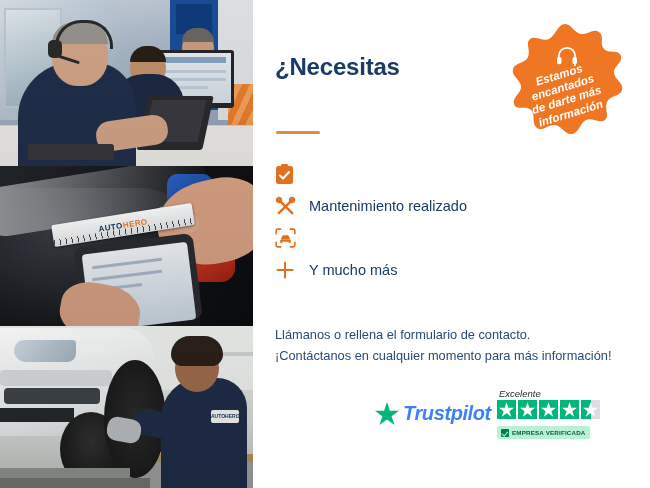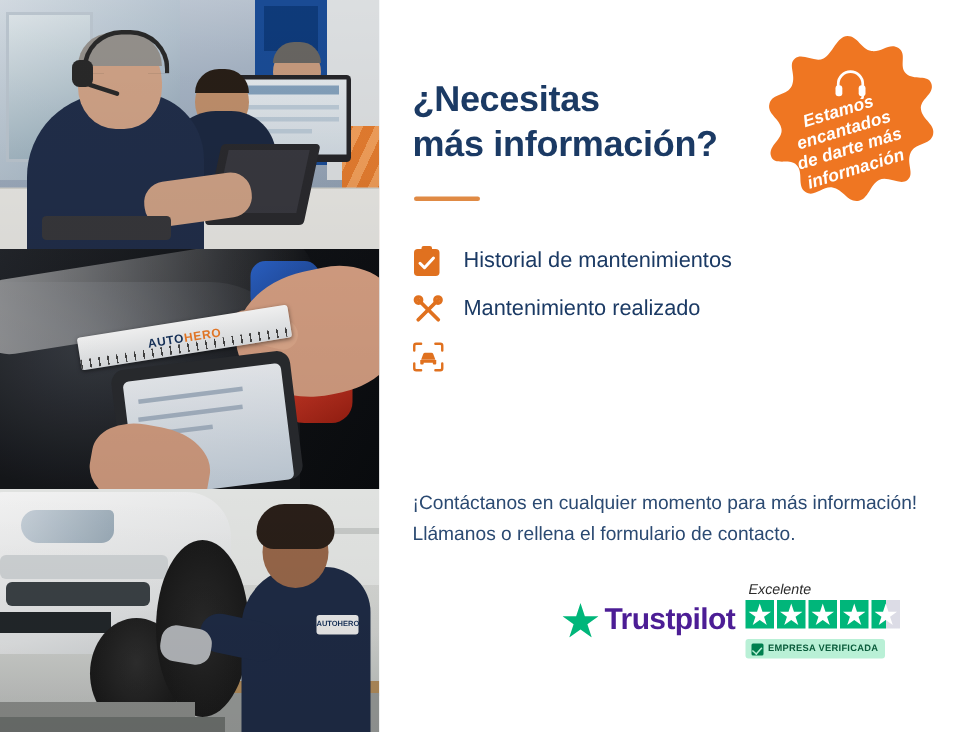--- a/index.html
+++ b/index.html
@@ -163,21 +163,21 @@
   .item .ico{width:34px;min-width:34px;display:flex;align-items:center;justify-content:flex-start;}
   .item .lbl{font-size:14.5px;color:#1b3a64;font-weight:400;}
 
   
   .contact{position:absolute;left:22px;top:325px;width:356px;
     font-size:12.8px;line-height:1.62;color:#2b4a72;}
 
   
   .tp{position:absolute;left:122px;top:390px;width:260px;height:56px;}
   .tp .logo{position:absolute;left:0;top:12px;display:flex;align-items:center;gap:4px;}
-  .tp .logo .name{font-size:20px;font-weight:700;color:#4c1d95;letter-spacing:-.4px;}
+  .tp .logo .name{font-size:20px;font-weight:700;color:#3b82f6;letter-spacing:-.4px;font-style:italic;}
   .tp .exc{position:absolute;left:124px;top:-2px;font-size:9.5px;color:#2b2b2b;font-style:italic;}
   .tp .stars{position:absolute;left:122px;top:10px;display:flex;gap:2px;}
   .tp .st{width:19px;height:19px;background:#00b67a;position:relative;}
   .tp .st.half{background:linear-gradient(90deg,#00b67a 50%,#dcdce6 50%);}
   .tp .st svg{position:absolute;left:2px;top:2px;}
   .tp .ver{position:absolute;left:122px;top:36px;height:13px;
     background:#b9f0d6;border-radius:2px;display:flex;align-items:center;gap:3px;padding:0 4px;}
   .tp .ver .chk{width:8px;height:8px;background:#007f4e;border-radius:1px;position:relative;}
   .tp .ver .chk:after{content:"";position:absolute;left:2px;top:1.5px;width:2.5px;height:4.5px;
     border:solid #b9f0d6;border-width:0 1.4px 1.4px 0;transform:rotate(42deg);}
@@ -268,21 +268,20 @@
       <div class="lift"></div>
       <div class="lift2"></div>
     </div>
 
   </div>
 
   <div class="content">
 
     <div class="heading">
       <div>¿Necesitas</div>
-      <div>más información?</div>
     </div>
     <div class="rule"></div>
 
     <div class="badge">
       <svg viewBox="0 0 132 134">
         <path fill="#ef7622" d="M66 2c7 0 9 9 16 10s12-6 18-2 0 12 5 17 15 0 17 7-8 10-7 17 10 10 8 17-12 5-15 12 3 14-2 18-13-3-19 0-7 13-14 14-10-8-17-9-12 7-18 3-1-13-6-18-15 1-17-6 8-11 7-18-10-10-8-17 12-5 15-12-3-14 2-18 13 3 19 0S59 2 66 2z"></path>
       </svg>
       <svg class="headset" viewBox="0 0 24 22">
         <path d="M3 14v-3a9 9 0 0 1 18 0v3" fill="none" stroke="#ffffff" stroke-width="2" stroke-linecap="round"></path>
         <rect x="1" y="12" width="5" height="8" rx="2.2" fill="#ffffff"></rect>
@@ -300,21 +299,20 @@
     <div class="list">
 
       <div class="item">
         <span class="ico">
           <svg width="19" height="21" viewBox="0 0 19 21">
             <rect x="1" y="2" width="17" height="18" rx="2.5" fill="#e0711f"></rect>
             <rect x="6" y="0" width="7" height="4" rx="1.4" fill="#e0711f"></rect>
             <path d="M5 11.5l3 3 6-6.5" fill="none" stroke="#ffffff" stroke-width="2" stroke-linecap="round" stroke-linejoin="round"></path>
           </svg>
         </span>
-        <span class="lbl">Historial de mantenimientos</span>
       </div>
 
       <div class="item">
         <span class="ico">
           <svg width="21" height="21" viewBox="0 0 22 22">
             <g stroke="#e0711f" stroke-width="2.6" stroke-linecap="round">
               <path d="M4 4l14 14"></path>
                 <path d="M18 4L4 18"></path>
             </g>
             <circle cx="4.2" cy="4.2" r="2.3" fill="none" stroke="#e0711f" stroke-width="2.2"></circle>
@@ -333,26 +331,37 @@
               <path d="M16 1.2h3.4a1.4 1.4 0 0 1 1.4 1.4V6"></path>
               <path d="M20.8 15v3.4a1.4 1.4 0 0 1-1.4 1.4H16"></path>
               <path d="M6 19.8H2.6a1.4 1.4 0 0 1-1.4-1.4V15"></path>
             </g>
             <path d="M5.4 12.6h11.2v2.4a.7.7 0 0 1-.7.7h-1a.7.7 0 0 1-.7-.7v-.5H7.8v.5a.7.7 0 0 1-.7.7h-1a.7.7 0 0 1-.7-.7z" fill="#e0711f"></path>
             <path d="M6 12.4l1.5-4a1.4 1.4 0 0 1 1.3-.9h4.4a1.4 1.4 0 0 1 1.3.9l1.5 4z" fill="#e0711f"></path>
           </svg>
         </span>
       </div>
 
+      <div class="item">
+        <span class="ico">
+          <svg width="20" height="20" viewBox="0 0 20 20">
+            <g stroke="#e0711f" stroke-width="2" stroke-linecap="round">
+              <path d="M10 2.5v15"></path>
+                <path d="M2.5 10h15"></path>
+            </g>
+          </svg>
+        </span>
+        <span class="lbl">Y mucho más</span>
+      </div>
 
     </div>
 
     <div class="contact">
+      <div>Llámanos o rellena el formulario de contacto.</div>
       <div>¡Contáctanos en cualquier momento para más información!</div>
-      <div>Llámanos o rellena el formulario de contacto.</div>
     </div>
 
     <div class="tp">
       <div class="logo">
         <svg width="24" height="23" viewBox="0 0 24 23">
           <path fill="#00b67a" d="M12 0l2.9 8.8H24l-7.4 5.4 2.9 8.8L12 17.6 4.5 23l2.9-8.8L0 8.8h9.1z"></path>
         </svg>
         <span class="name">Trustpilot</span>
       </div>
       <div class="exc">Excelente</div>

